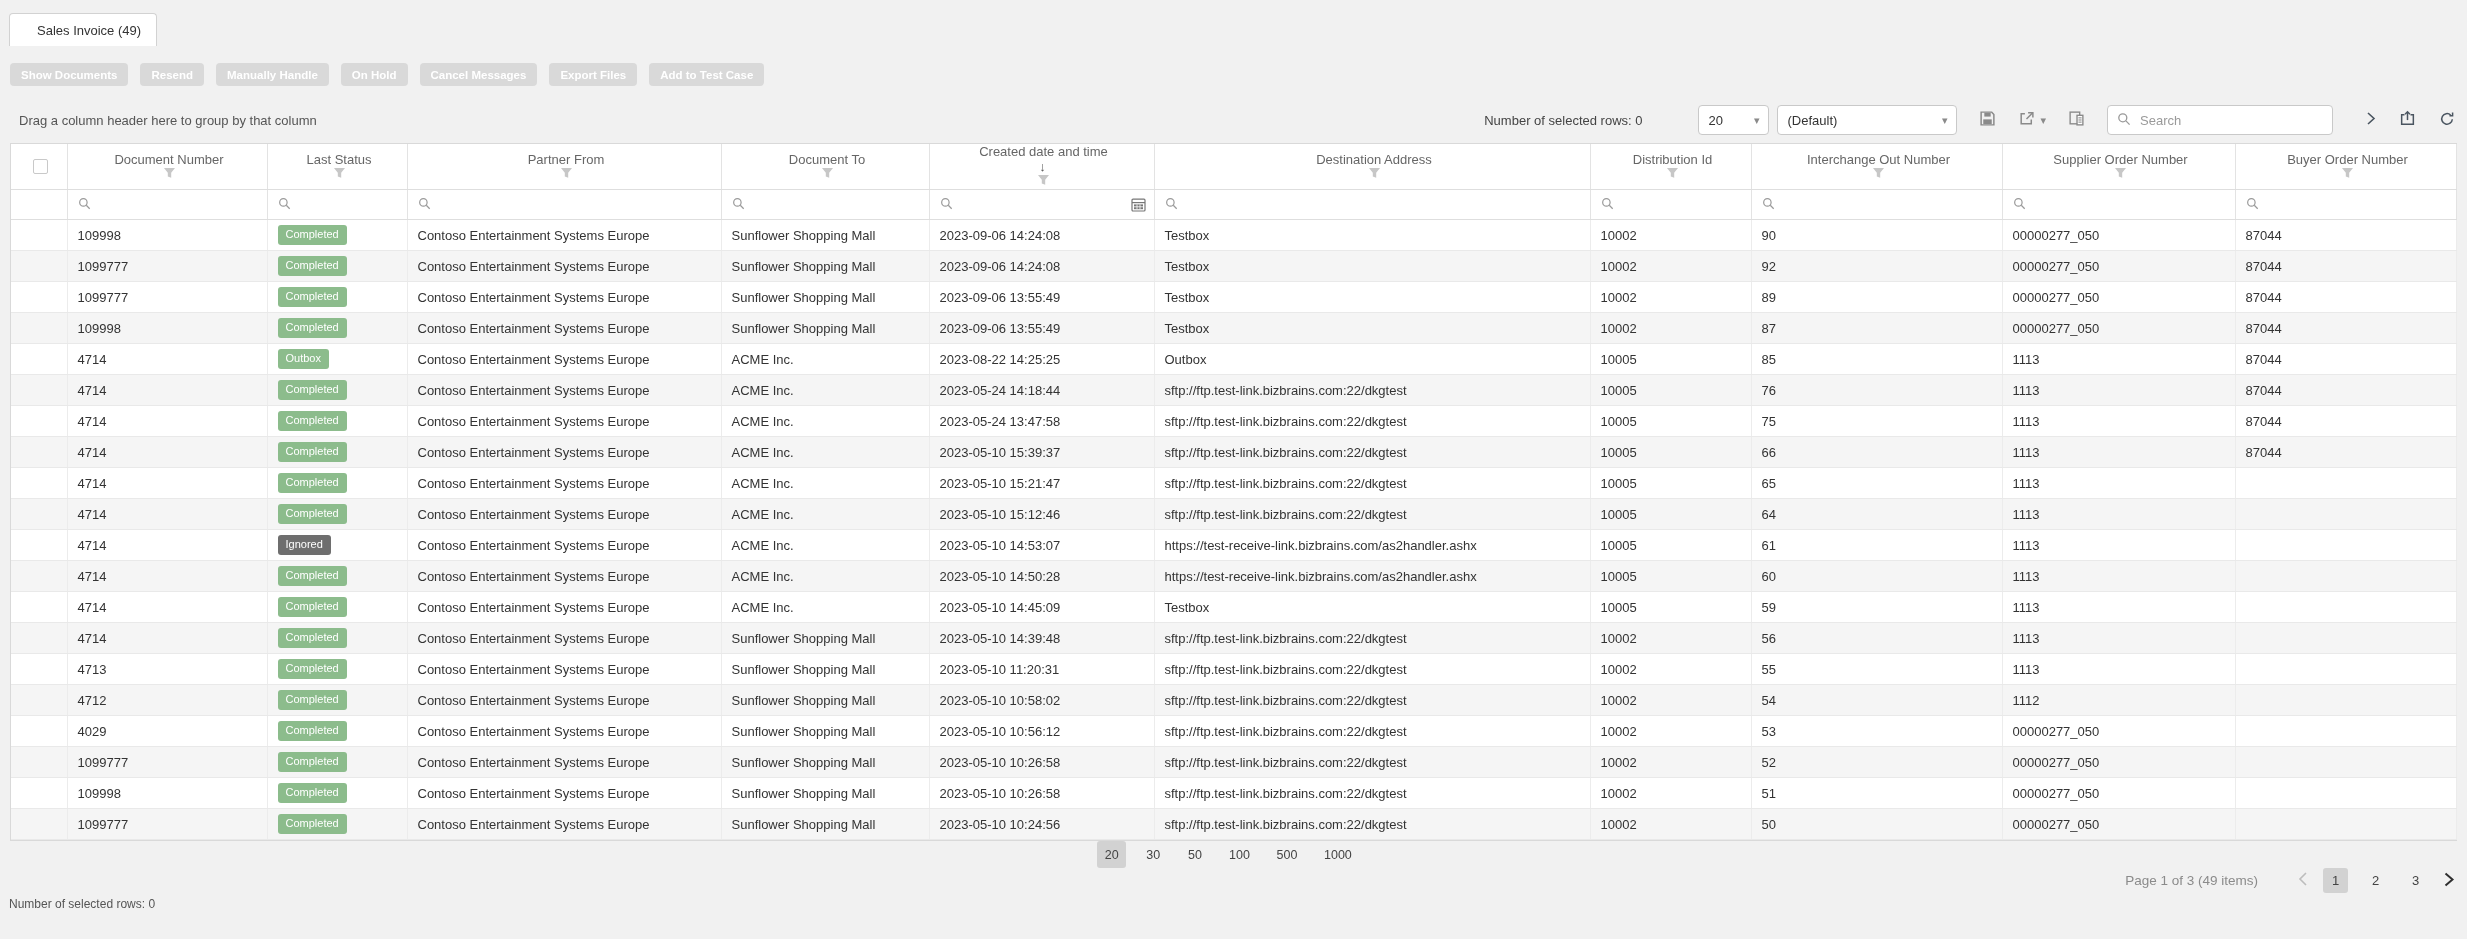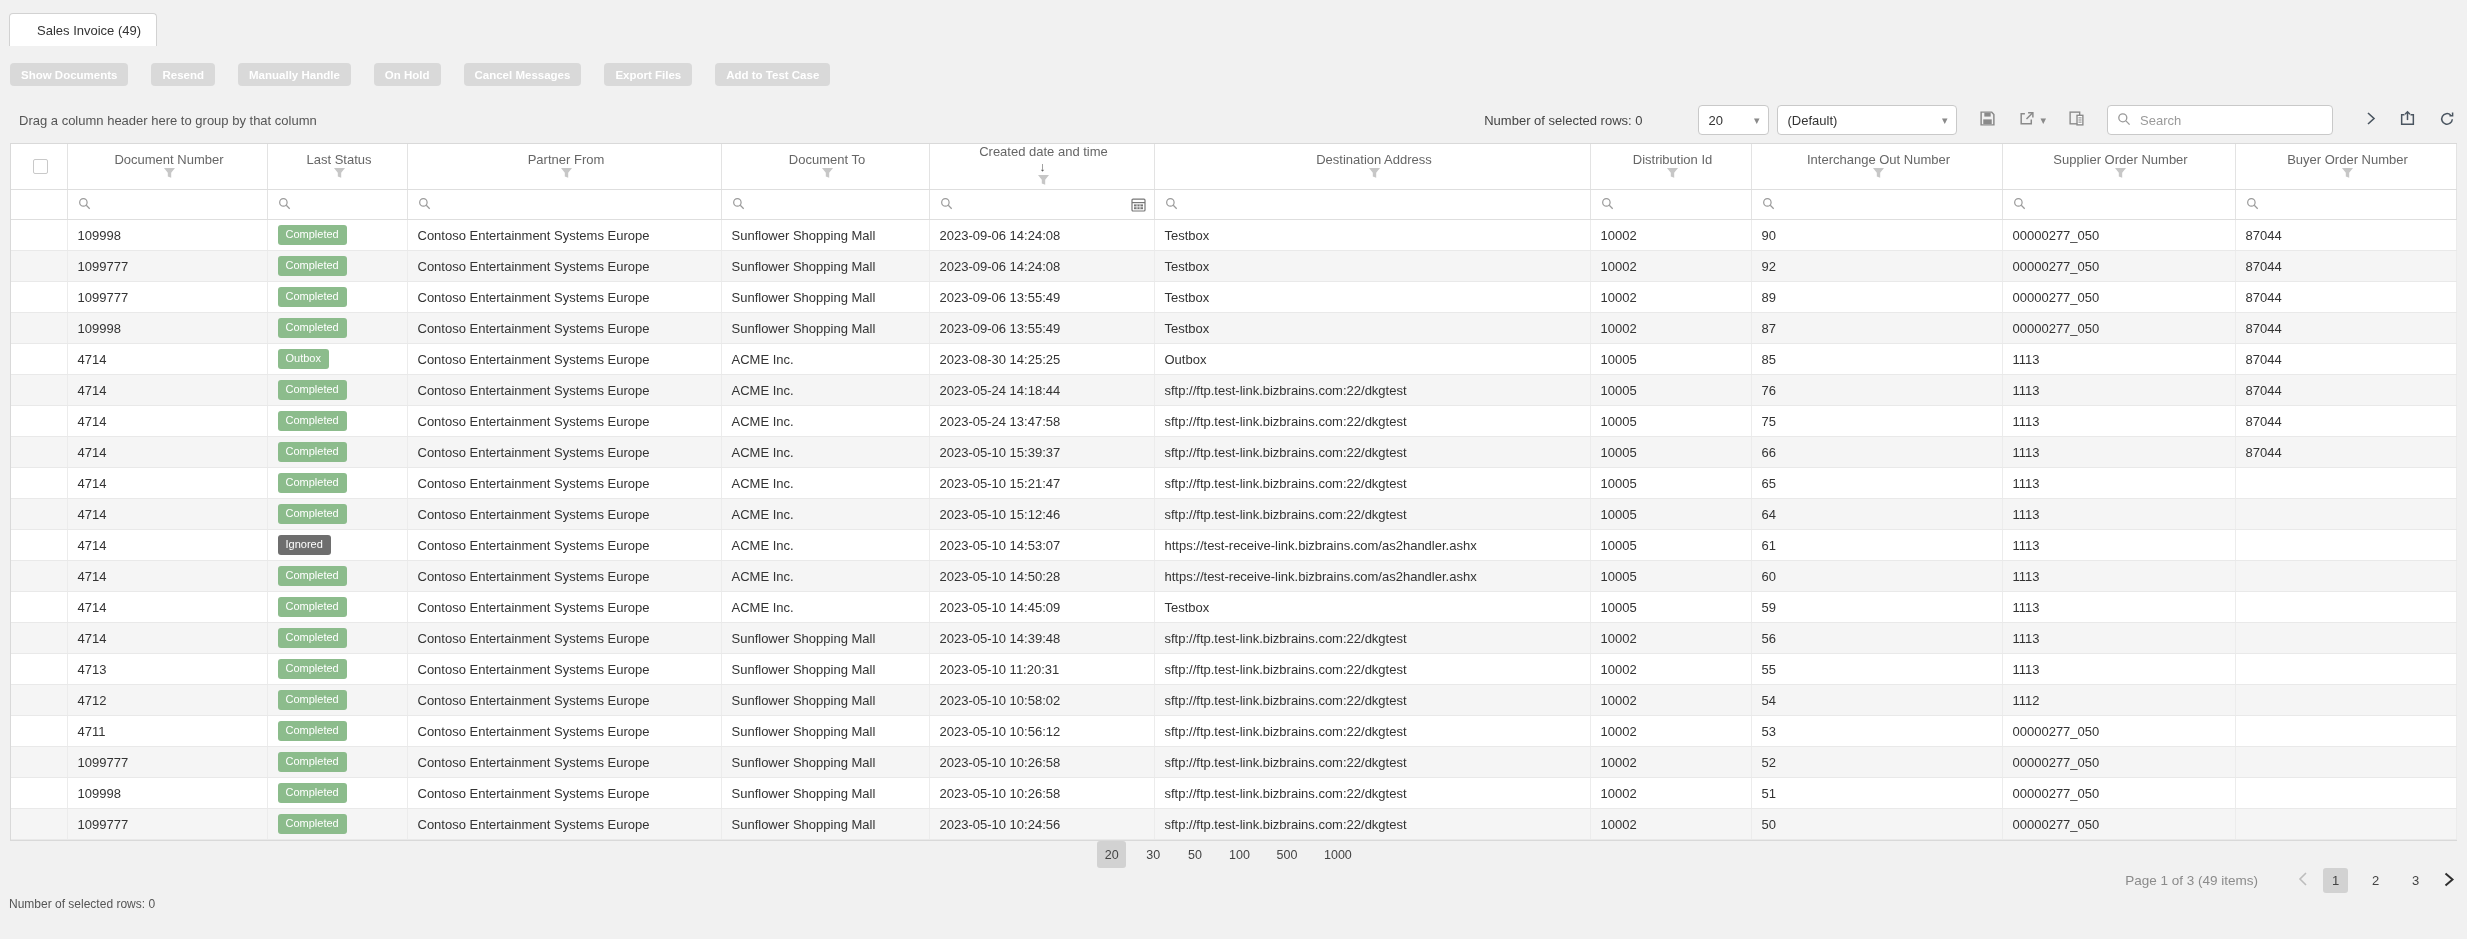--- a/index.html
+++ b/index.html
@@ -10,21 +10,21 @@
     font-family:"Liberation Sans","DejaVu Sans",sans-serif;
     font-size:13px; color:#333;
   }
   
   .tabbar { height:46px; padding-left:9px; display:flex; align-items:flex-end; }
   .tab {
     background:#fff; border:1px solid #d2d2d2; border-bottom:none;
     border-radius:4px 4px 0 0; padding:9px 15px 8px 27px; font-size:13px; color:#333;
   }
   
-  .toolbar { height:51px; padding:17px 0 0 10px; display:flex; gap:23px; }
+  .toolbar { height:51px; padding:17px 0 0 10px; display:flex; gap:12px; }
   .tbtn {
     background:#d9d9d9; border:none; border-radius:4px; color:#fff;
     font-weight:bold; font-size:11.5px; height:23px; padding:0 11px;
     font-family:inherit; cursor:default; white-space:nowrap;
   }
   
   .gridtop { height:46px; display:flex; align-items:center; padding:0 12px 0 19px; }
   .grouphint { color:#555; }
   .controls { margin-left:auto; display:flex; align-items:center; }
   .selcount { color:#444; margin-right:56px; }
@@ -439,21 +439,21 @@
           <td>87</td>
           <td>00000277_050</td>
           <td>87044</td>
         </tr>
         <tr>
           <td class="sel"></td>
           <td>4714</td>
           <td><span class="badge" style="background: rgb(140, 188, 140);">Outbox</span></td>
           <td>Contoso Entertainment Systems Europe</td>
           <td>ACME Inc.</td>
-          <td>2023-08-30 14:25:25</td>
+          <td>2023-08-22 14:25:25</td>
           <td>Outbox</td>
           <td>10005</td>
           <td>85</td>
           <td>1113</td>
           <td>87044</td>
         </tr>
         <tr class="alt">
           <td class="sel"></td>
           <td>4714</td>
           <td><span class="badge" style="background: rgb(140, 188, 140);">Completed</span></td>
@@ -591,21 +591,21 @@
           <td>Sunflower Shopping Mall</td>
           <td>2023-05-10 10:58:02</td>
           <td>sftp://ftp.test-link.bizbrains.com:22/dkgtest</td>
           <td>10002</td>
           <td>54</td>
           <td>1112</td>
           <td></td>
         </tr>
         <tr>
           <td class="sel"></td>
-          <td>4711</td>
+          <td>4029</td>
           <td><span class="badge" style="background: rgb(140, 188, 140);">Completed</span></td>
           <td>Contoso Entertainment Systems Europe</td>
           <td>Sunflower Shopping Mall</td>
           <td>2023-05-10 10:56:12</td>
           <td>sftp://ftp.test-link.bizbrains.com:22/dkgtest</td>
           <td>10002</td>
           <td>53</td>
           <td>00000277_050</td>
           <td></td>
         </tr>

